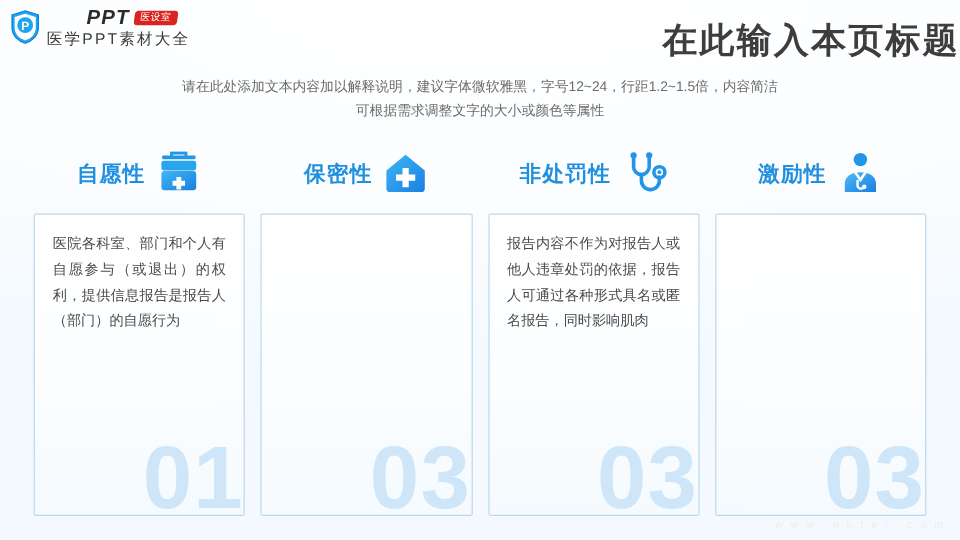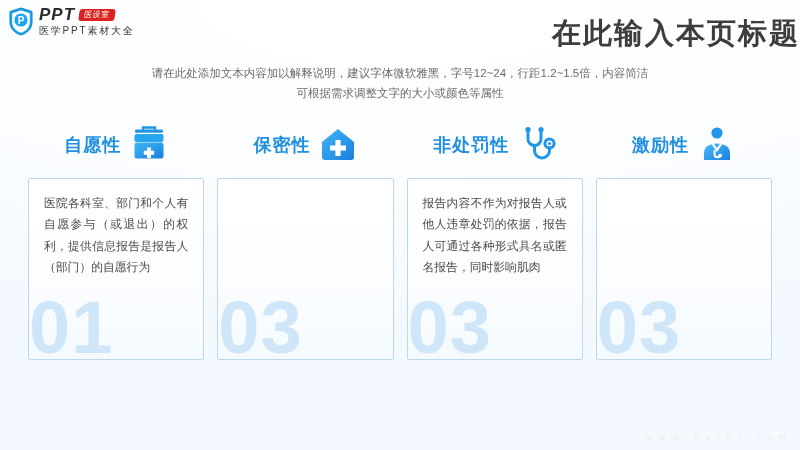--- a/index.html
+++ b/index.html
@@ -12,47 +12,47 @@
   .slide{position:absolute;inset:0;
     background:
       radial-gradient(120% 70% at 50% 0%, #ffffff 0%, #fbfdff 55%, #f3f9fe 100%);
   }
 
   
   .logo{position:absolute;left:8px;top:6px;display:flex;align-items:center;gap:5px;}
   .shield{width:26px;height:29px;position:relative;flex:none;}
   .logo-text{display:flex;flex-direction:column;line-height:1;}
   .logo-row1{display:flex;align-items:center;gap:4px;}
-  .logo-ppt{font-size:17px;font-weight:bold;font-style:italic;color:#2b2b2b;letter-spacing:1px;}
+  .logo-ppt{font-size:17px;font-weight:bold;font-style:italic;color:#2b2b2b;letter-spacing:1px;margin-left:33px;}
   .logo-badge{background:#d9241f;color:#fff;font-size:8px;padding:2px 5px;border-radius:3px;
     letter-spacing:0.5px;white-space:nowrap;transform:skewX(-8deg);}
-  .logo-sub{font-size:10px;color:#3a3a3a;letter-spacing:1.8px;margin-top:3px;}
+  .logo-sub{font-size:13px;color:#3a3a3a;letter-spacing:1.8px;margin-top:3px;}
 
   
   .title{position:absolute;top:14px;left:0;right:0;text-align:right;
     font-size:29px;font-weight:bold;color:#3d3d3d;letter-spacing:2px;}
   .subtitle{position:absolute;top:63px;left:0;right:0;text-align:center;
     font-size:11.5px;color:#6b6b6b;line-height:1.75;}
   .subtitle div{white-space:nowrap;}
 
   
   .cols{position:absolute;top:122px;left:28px;right:28px;display:flex;gap:13px;}
   .col{flex:1;position:relative;}
 
   .col-head{display:flex;align-items:center;justify-content:center;gap:9px;height:46px;}
   .col-title{font-size:18px;font-weight:bold;color:#1f8fe0;letter-spacing:1px;white-space:nowrap;}
   .col-icon{width:38px;height:38px;flex:none;display:block;}
 
-  .card{position:relative;margin-top:10px;height:182px;
+  .card{position:relative;margin-top:10px;height:252px;
     border:1px solid #bcd9ec;border-radius:2px;
     background:linear-gradient(180deg,#ffffff 0%,#fbfdff 60%,#f4fafe 100%);
     box-sizing:border-box;overflow:hidden;}
   .card-body{position:relative;z-index:2;padding:14px 15px 0 15px;
     font-size:11.8px;line-height:1.82;color:#4a4a4a;text-align:justify;}
-  .card-num{position:absolute;left:0;right:0;bottom:-6px;z-index:1;text-align:left;
+  .card-num{position:absolute;left:0;right:0;bottom:-6px;z-index:1;text-align:right;
     font-size:74px;font-weight:bold;color:#cfe6f8;letter-spacing:1px;line-height:1;}
 
   
   .footer{position:absolute;right:12px;bottom:8px;font-size:9px;color:#ededed;letter-spacing:2px;}
 </style>
 </head>
 <body>
 
 <div class="slide">
 

